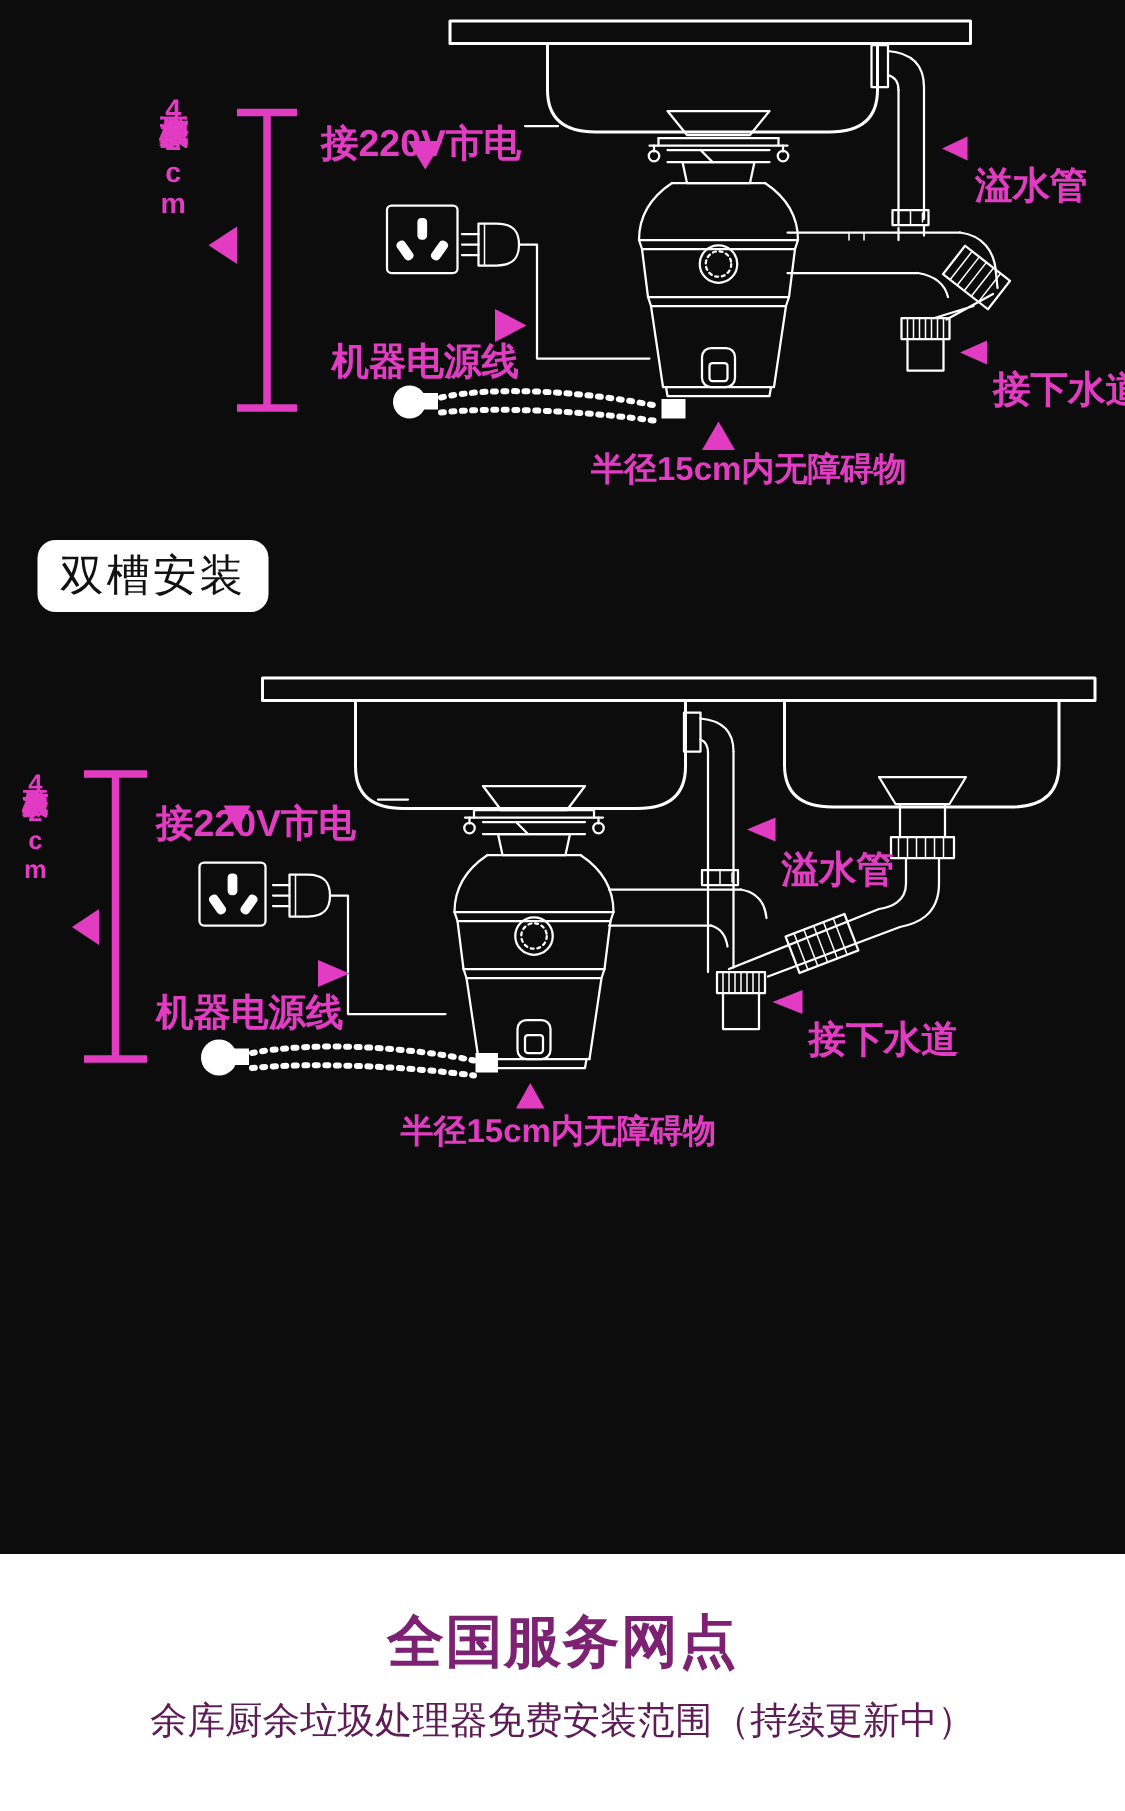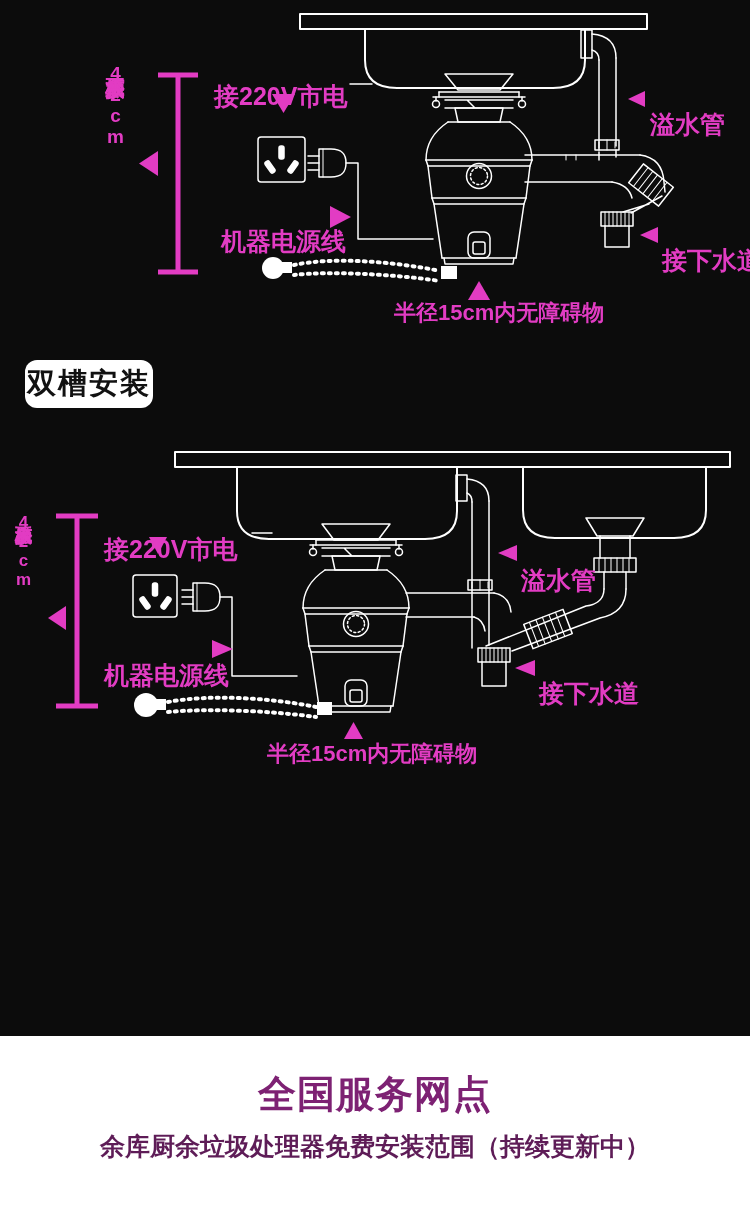--- a/index.html
+++ b/index.html
@@ -11,36 +11,36 @@
     position:relative;width:750px;height:1207px;margin:0 auto;
     background:var(--bg);overflow:hidden;
     font-family:"Liberation Sans","DejaVu Sans",sans-serif;
   }
   .diagram-svg{position:absolute;left:0;}
   .lbl{position:absolute;color:var(--accent);font-weight:600;white-space:nowrap;line-height:1.1;}
   .f25{font-size:25px;margin-top:26px;}
   .f22{font-size:22px;}
   .vert{writing-mode:vertical-rl;text-orientation:upright;line-height:1;}
   .section-tag{
-    position:absolute;left:25px;top:360px;width:128px;height:48px;
+    position:absolute;left:25px;top:360px;width:154px;height:48px;
     background:#ffffff;border-radius:12px;display:flex;align-items:center;justify-content:center;
-    color:#111;font-size:29px;font-weight:700;letter-spacing:2px;
+    color:#111;font-size:29px;font-weight:400;letter-spacing:2px;
   }
   .notes{
     position:absolute;left:78px;top:794px;width:586px;height:214px;
     background:var(--notes-bg);border-radius:18px;box-sizing:border-box;
     padding:15px 26px 0 26px;color:#f0f0f0;font-size:23px;
   }
   .notes .note-item{line-height:38px;}
   .footer{
     position:absolute;left:0;top:1036px;width:750px;height:181px;background:#ffffff;
     display:flex;flex-direction:column;align-items:center;
   }
   .footer-title{margin-top:33px;color:var(--footer-accent);font-size:38px;font-weight:600;letter-spacing:1px;}
-  .footer-subtitle{margin-top:10px;color:var(--subtitle);font-size:25px;font-weight:700;}
+  .footer-subtitle{margin-top:10px;color:var(--subtitle);font-size:25px;font-weight:400;}
   .footer-badge{
     margin-top:10px;height:37px;padding:0 27px;border-radius:19px;
     background:var(--footer-accent);color:#fff;font-size:23px;font-weight:600;
     display:flex;align-items:center;
   }
 </style>
 </head>
 <body>
 
 <div class="page">

